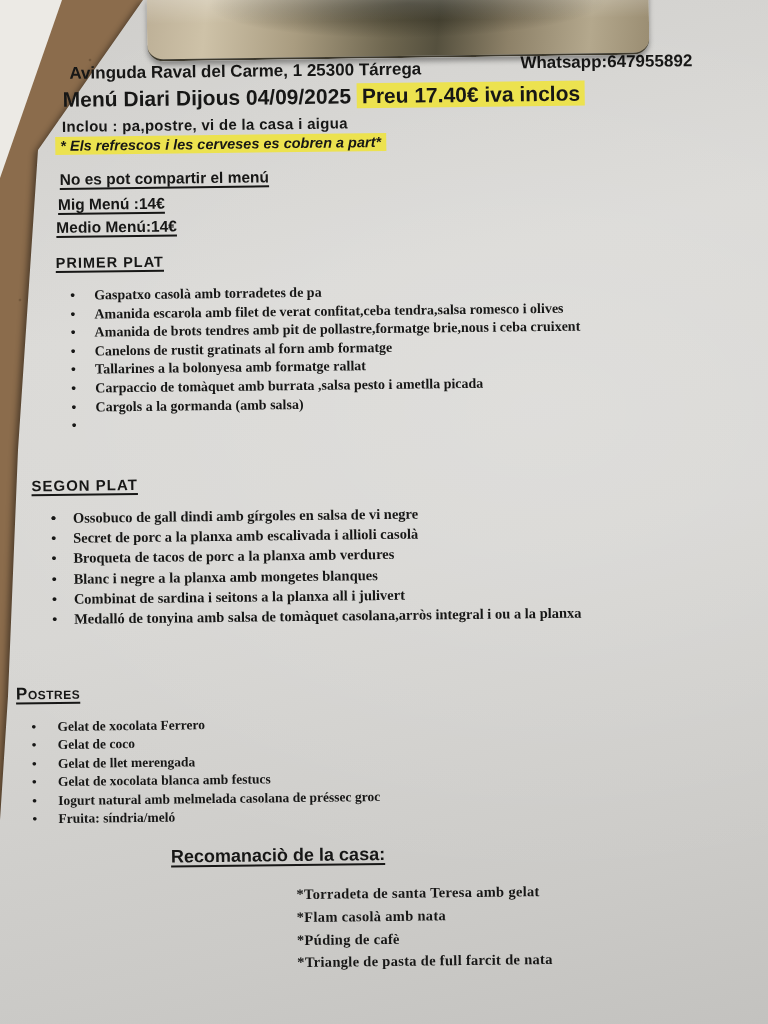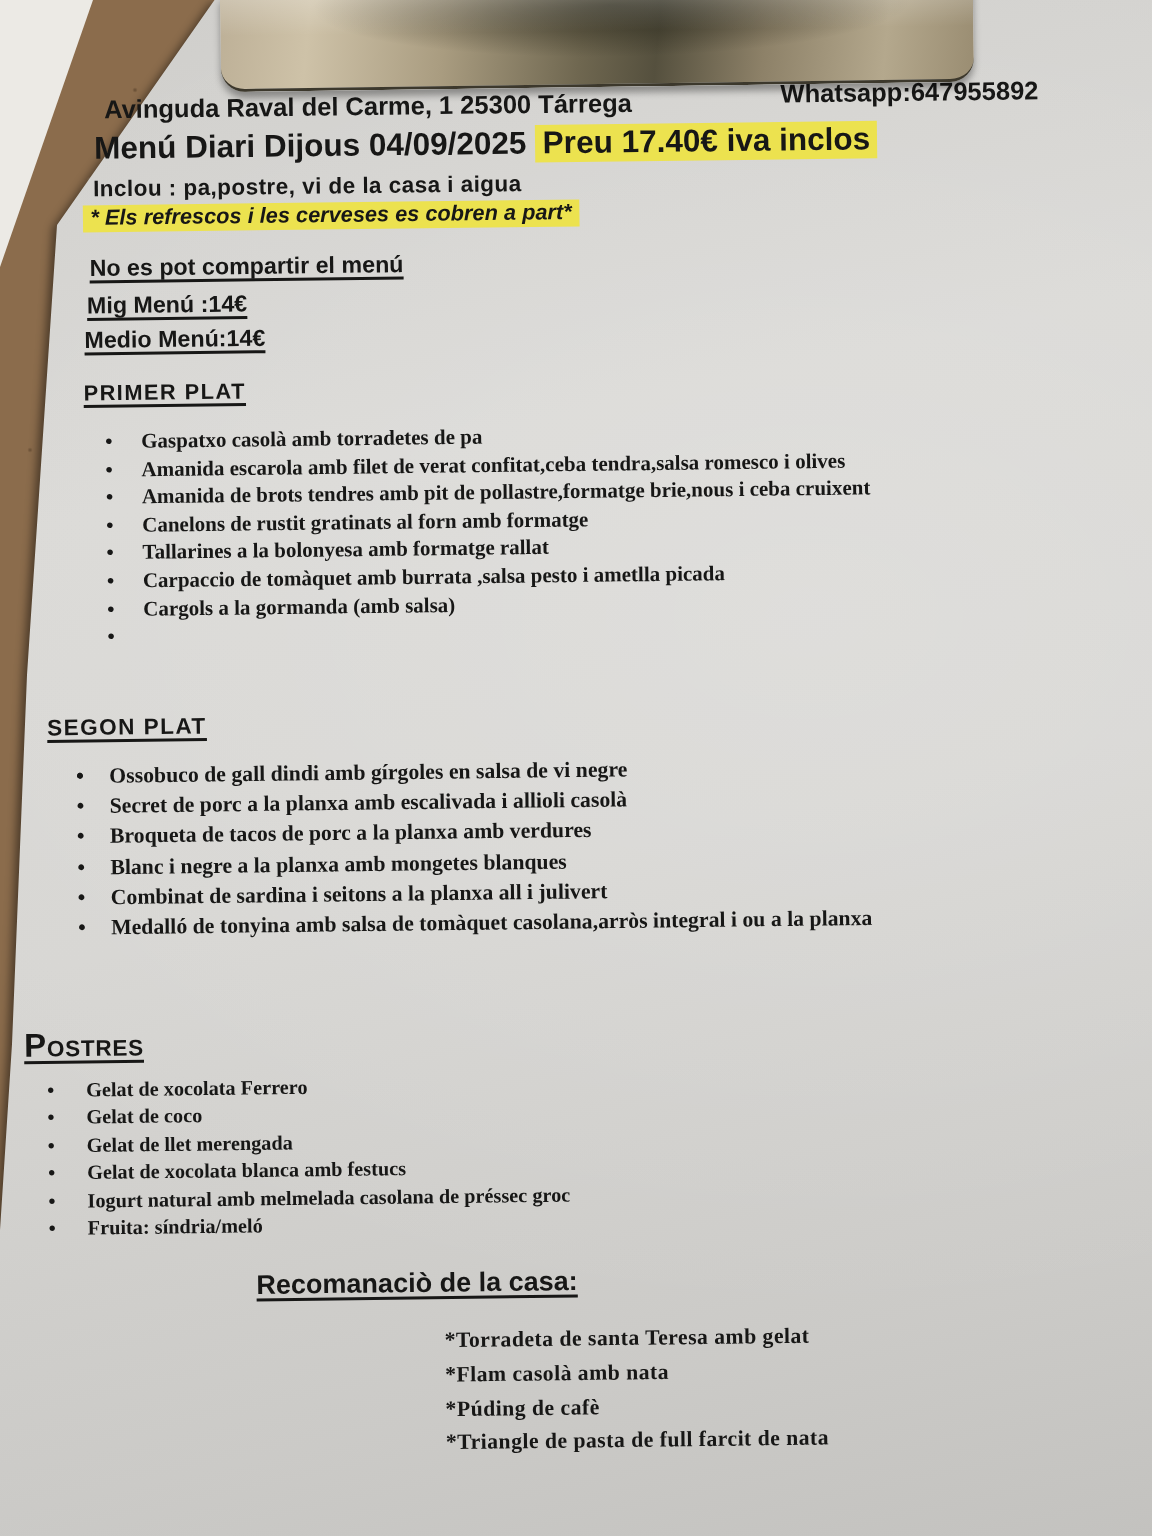--- a/index.html
+++ b/index.html
@@ -55,21 +55,21 @@
   #title-line{left:63px;top:84px;font-size:21px;}
   #includes{left:62px;top:114px;font-size:15px;letter-spacing:.3px;}
   #drinks{left:55px;top:134px;font-size:14.5px;font-style:italic;}
   #no-share{left:59px;top:167px;font-size:15.5px;}
   #mig{left:57px;top:192px;font-size:15.5px;}
   #medio{left:55px;top:215px;font-size:15.5px;}
 
   .sec-title{font-size:14.5px;letter-spacing:1px;}
   #primer-title{left:54px;top:251px;}
   #segon-title{left:27px;top:473px;font-size:15px;}
-  #postres-title{left:9px;top:680px;font-size:22px;font-variant:small-caps;letter-spacing:.5px;}
+  #postres-title{left:9px;top:680px;font-size:17px;font-variant:small-caps;letter-spacing:.5px;}
   #recom-title{left:162px;top:844px;font-size:18px;}
 
   ul.menu{list-style:none;margin:0;padding:0;}
   ul.menu li{position:relative;}
   ul.menu li::before{content:"•";position:absolute;left:8px;top:0;}
   #primer-list{left:60px;top:283px;width:680px;font-size:14px;}
   #primer-list li{line-height:18.6px;padding-left:32px;}
   #segon-list{left:38px;top:504px;width:710px;font-size:14.5px;}
   #segon-list li{line-height:20.2px;padding-left:30px;}
   #postres-list{left:16px;top:714px;width:600px;font-size:13.5px;}

